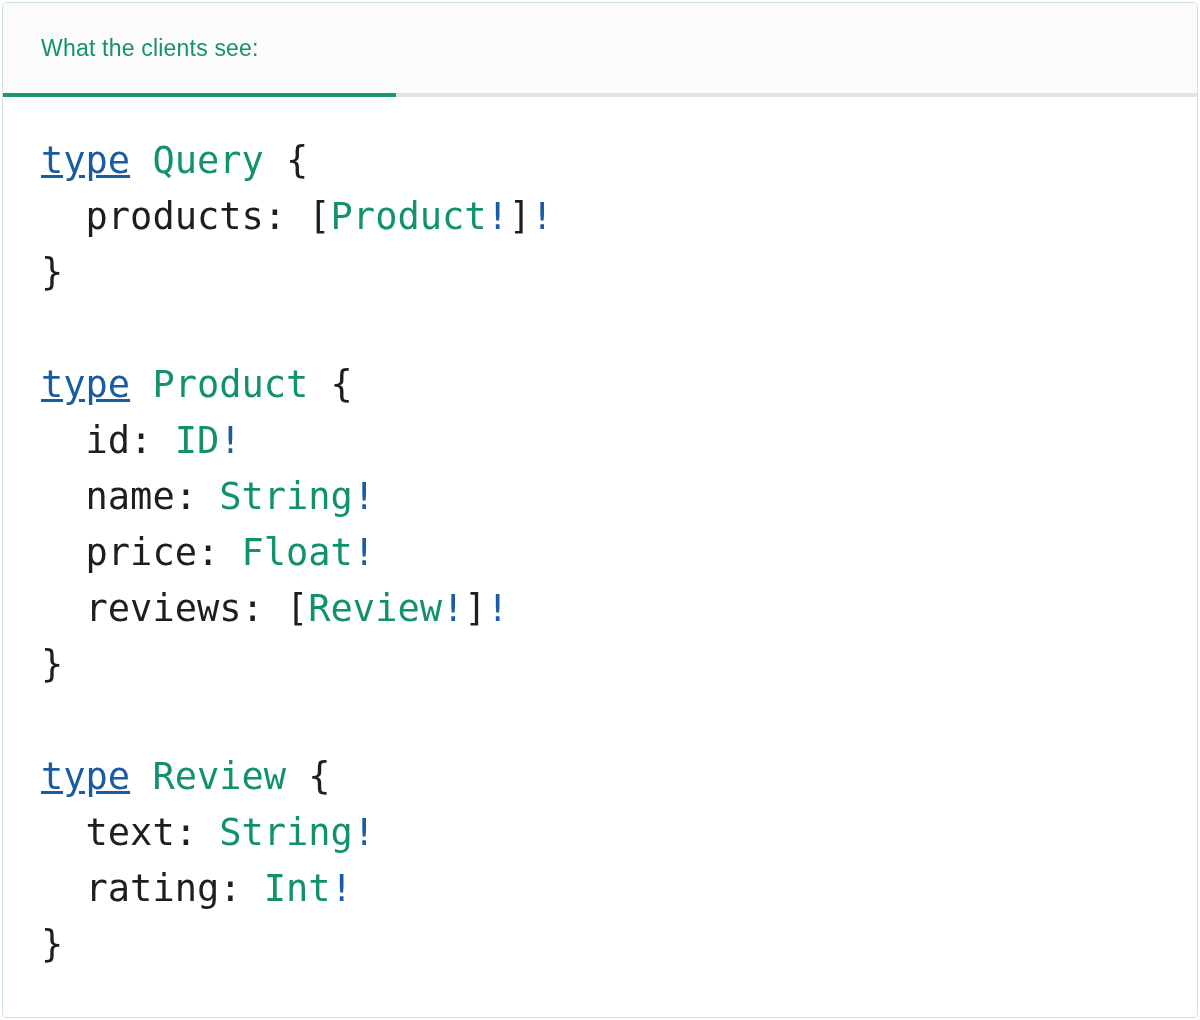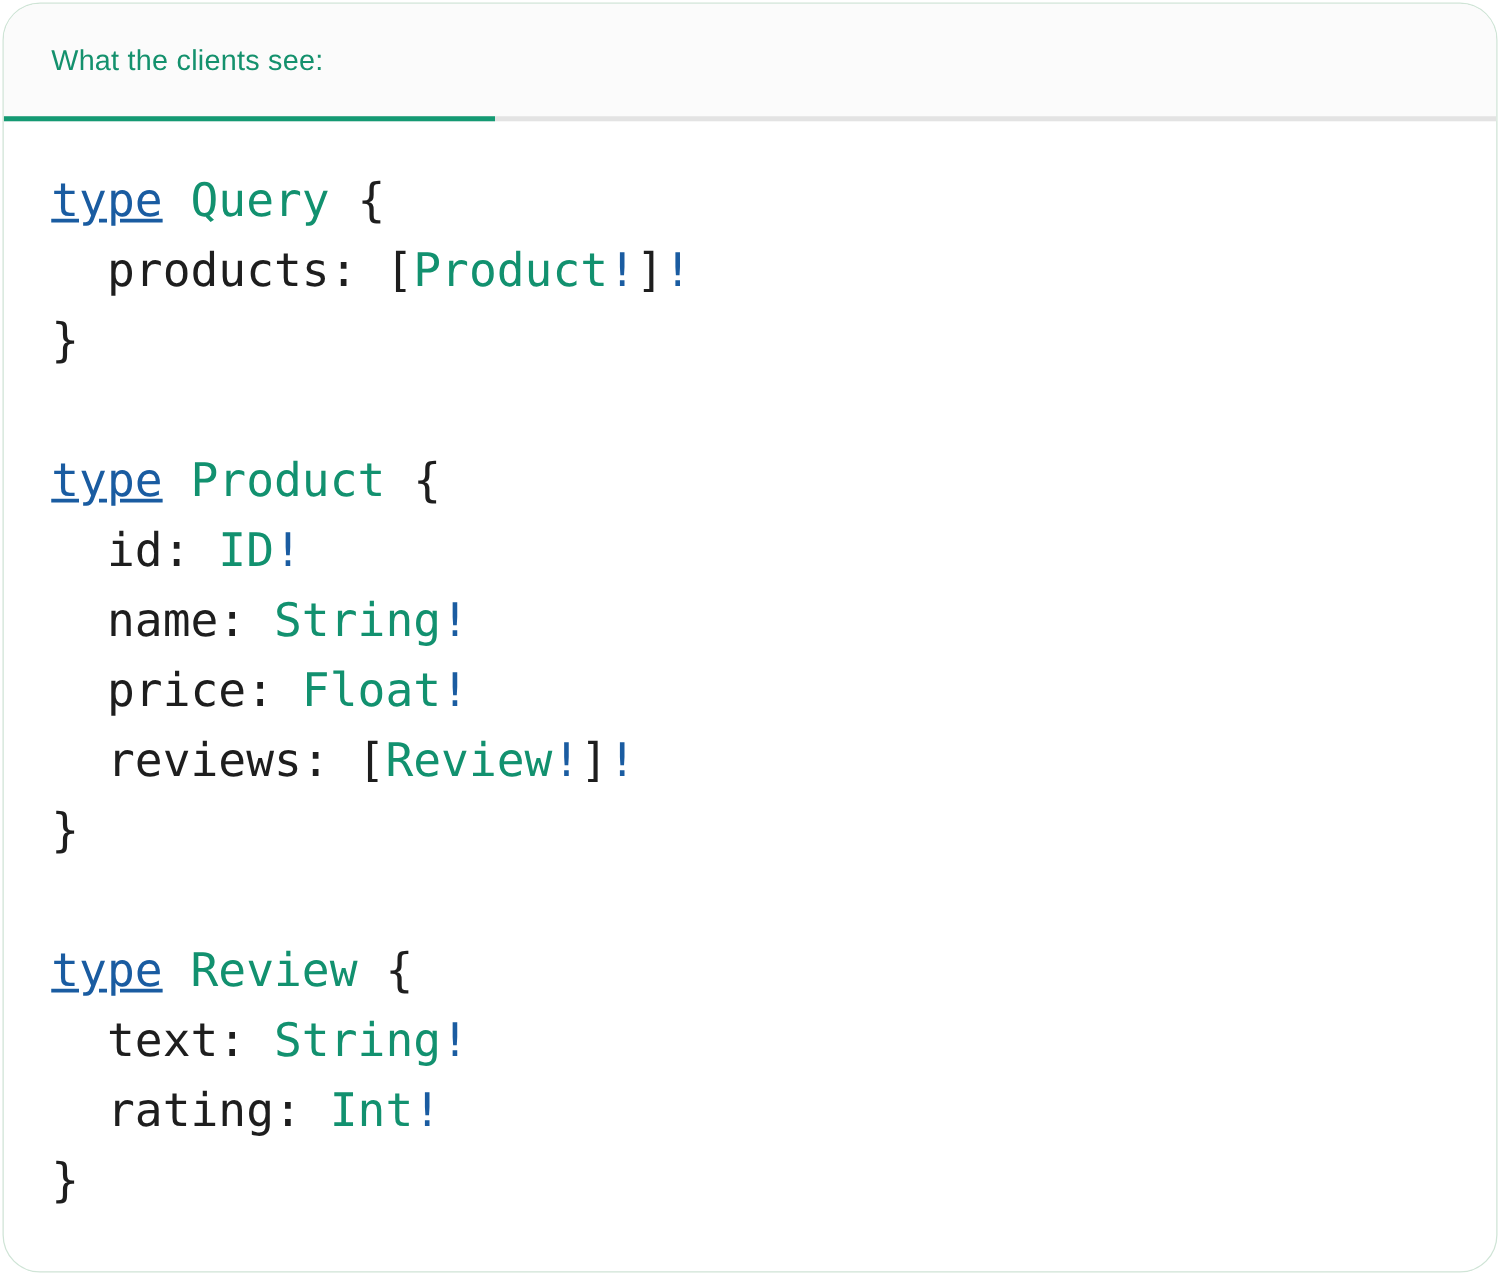--- a/index.html
+++ b/index.html
@@ -11,21 +11,21 @@
     font-family: "Liberation Sans", sans-serif;
   }
   .card {
     position: absolute;
     left: 2px;
     top: 2px;
     width: 1194px;
     height: 1014px;
     background: #ffffff;
     border: 1px solid var(--card-border, #cfe4d6);
-    border-radius: 30px;
+    border-radius: 4px;
     overflow: hidden;
   }
   .card-header {
     position: relative;
     height: 90px;
     background: var(--header-bg, #fbfbfb);
     border-bottom: 4px solid var(--divider, #e3e3e3);
   }
   .tab {
     display: flex;

